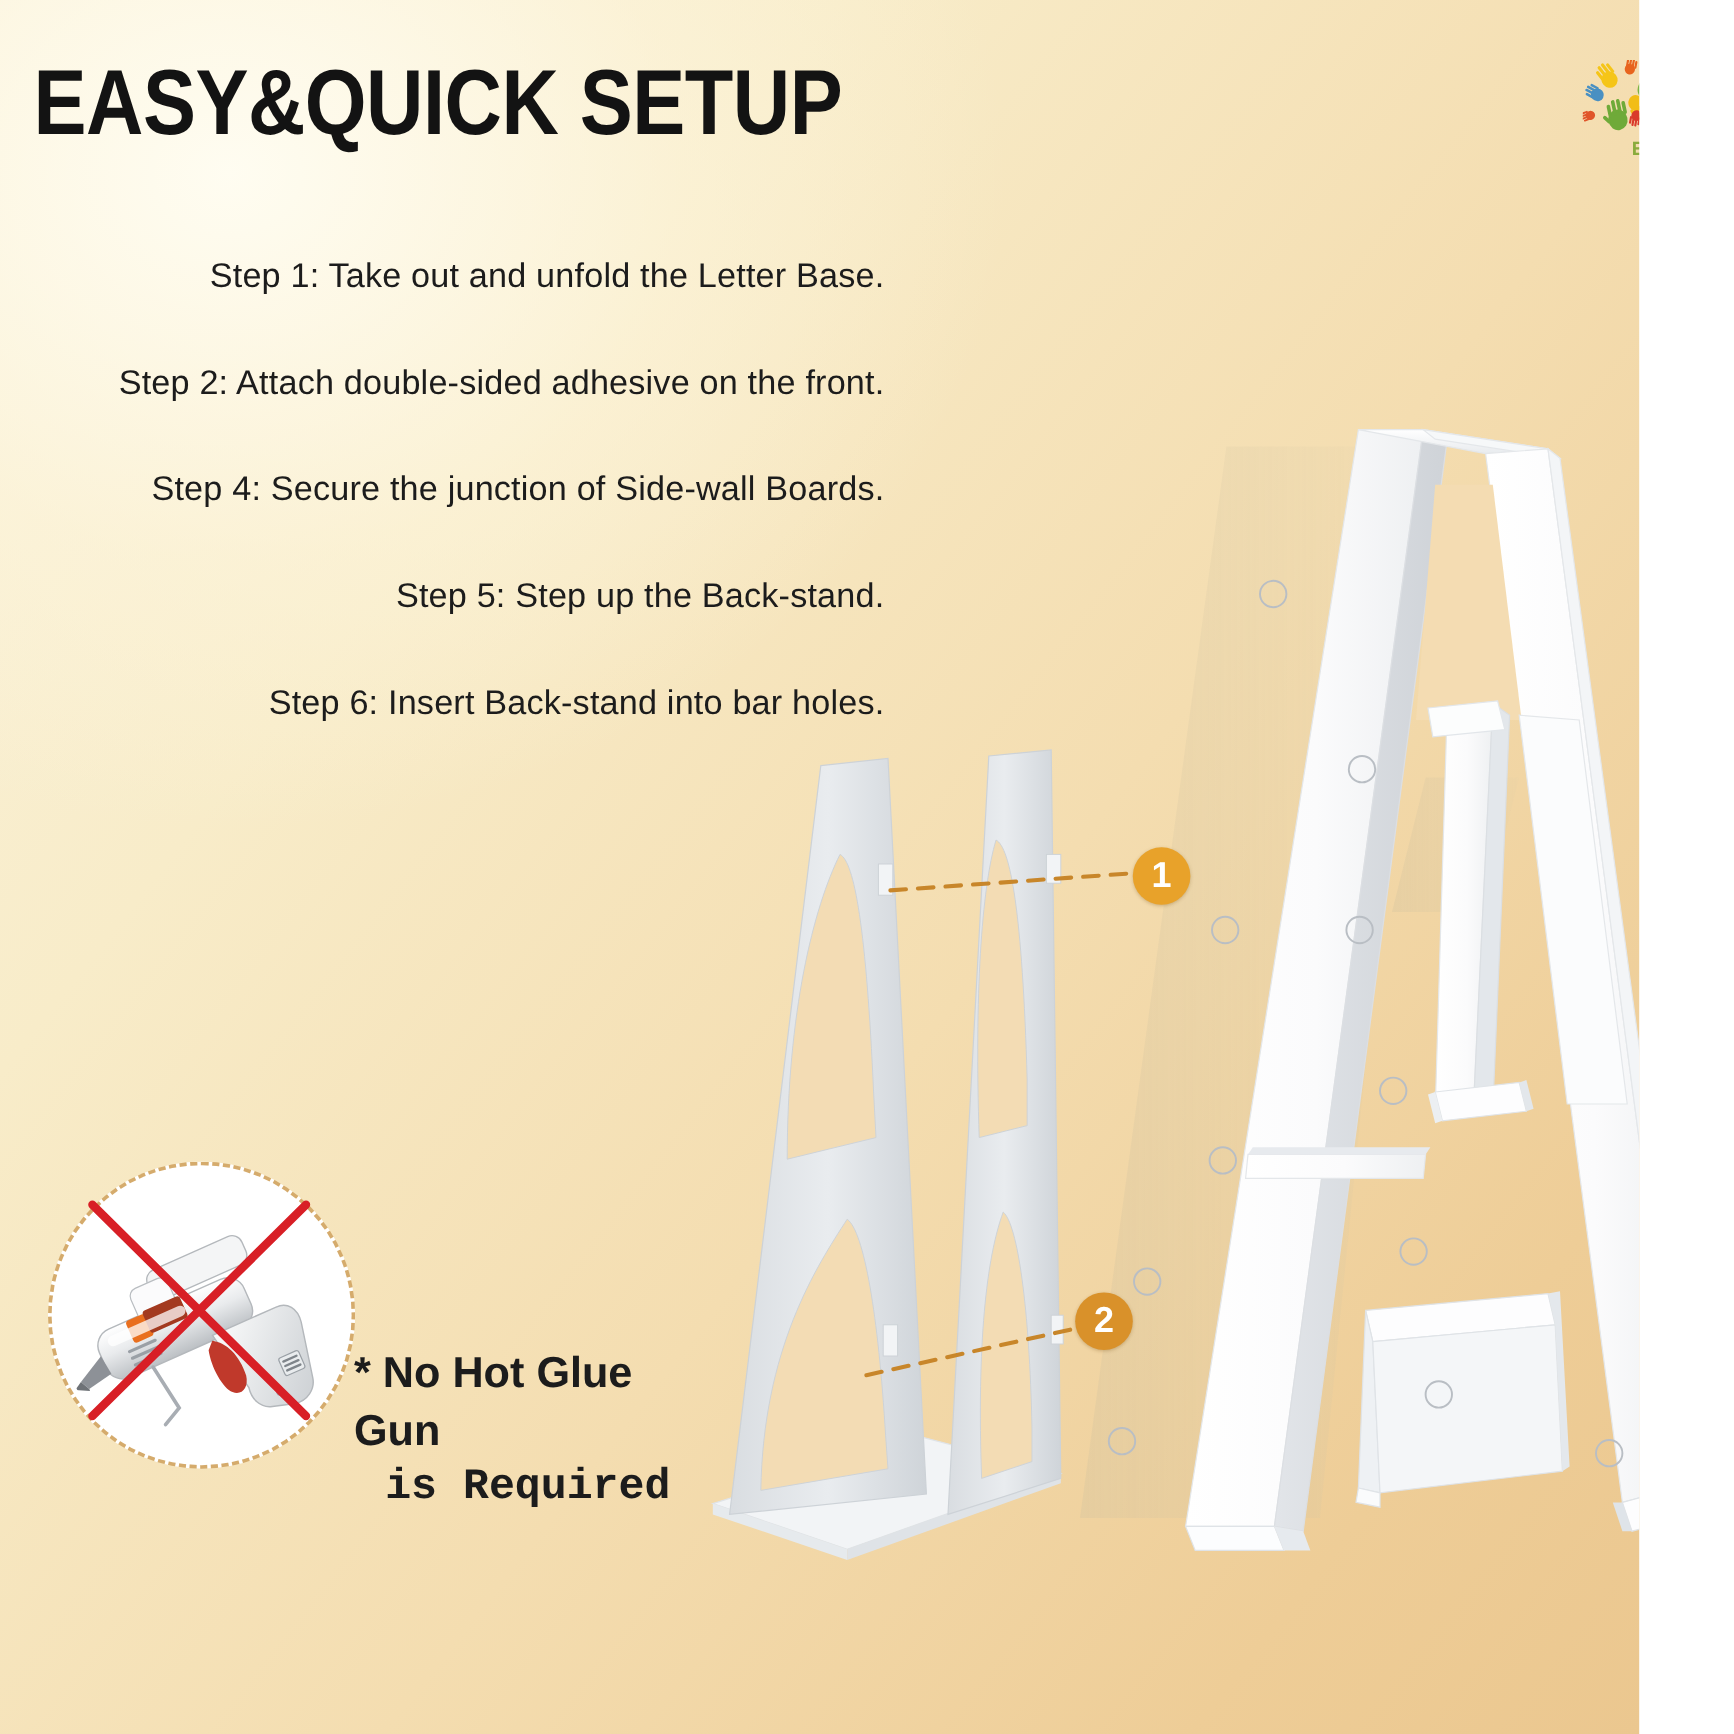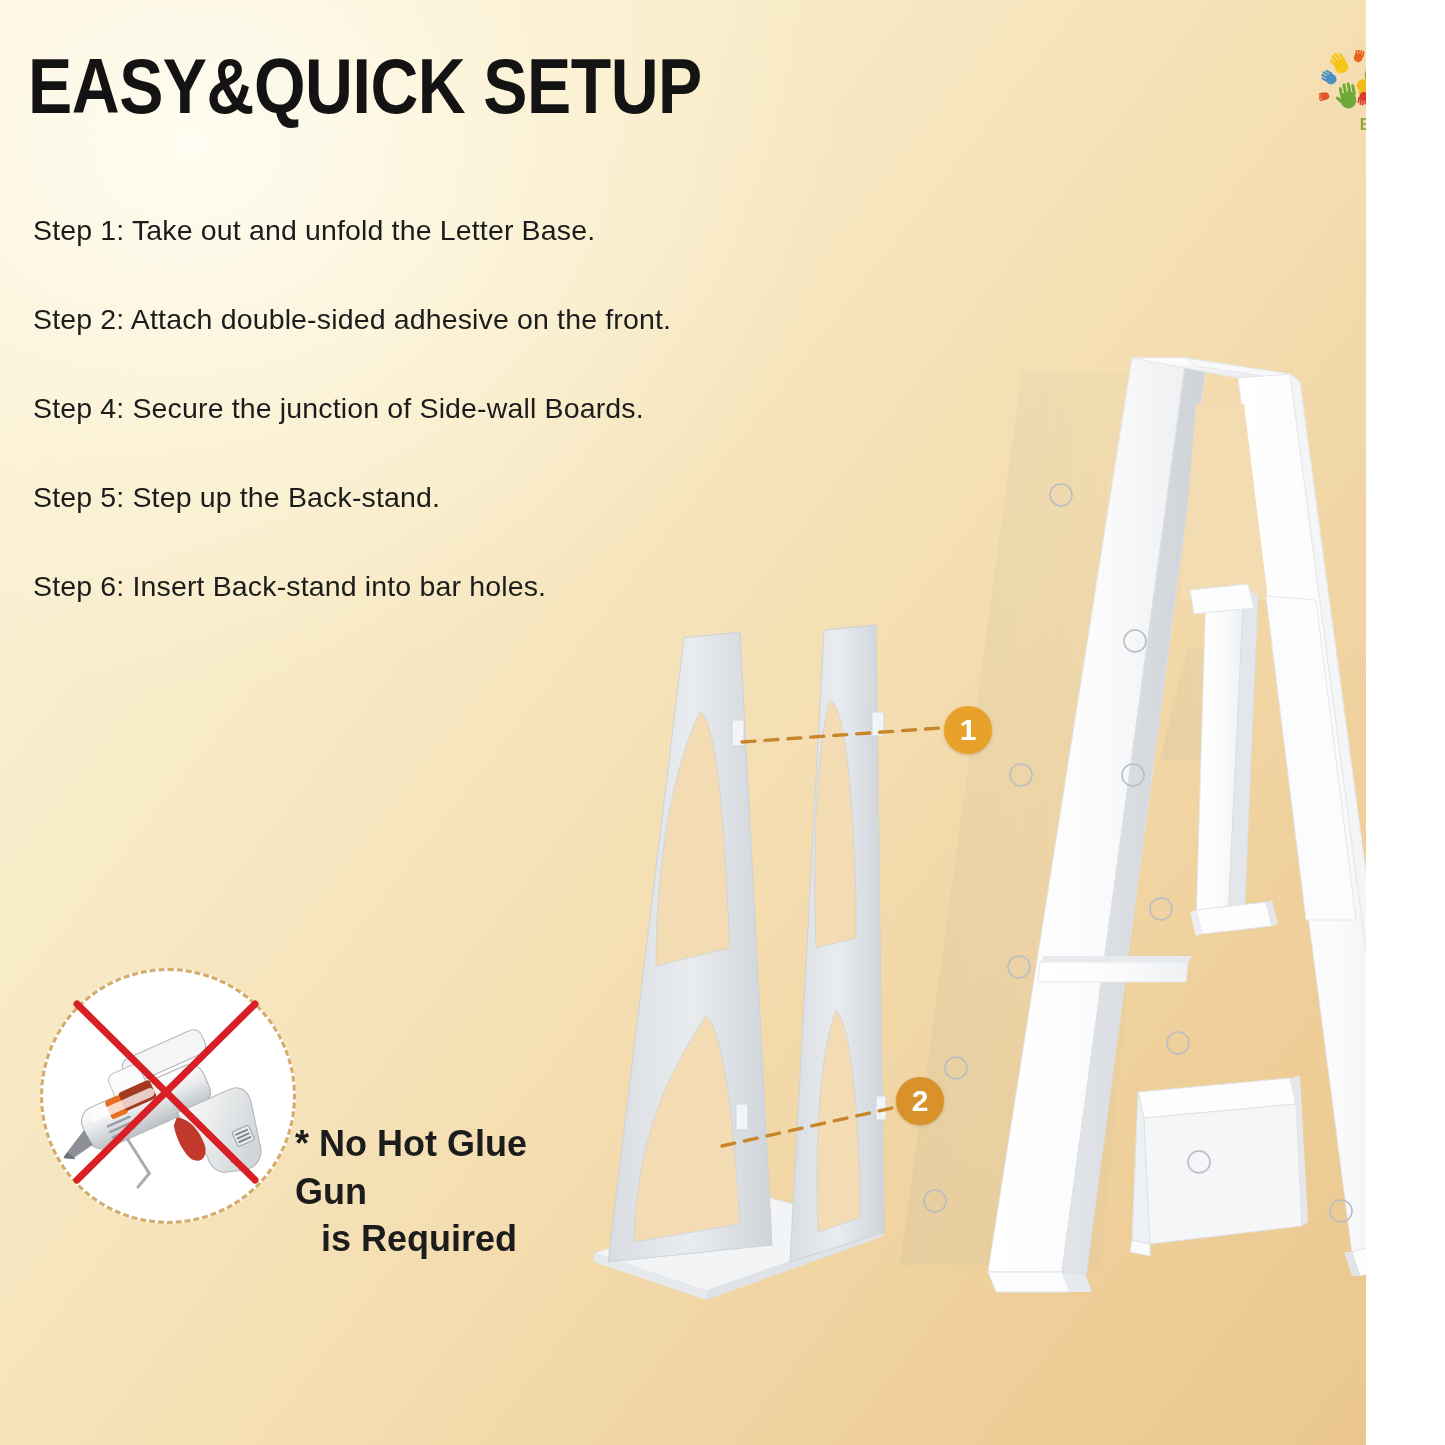--- a/index.html
+++ b/index.html
@@ -60,23 +60,24 @@
     text-align: right;
     font-size: 16px;
     font-weight: 700;
     letter-spacing: 0.6px;
     color: #8aab3c;
   }
 
   
   #steps {
     position: absolute;
-    left: 33px;
+    left: 17px;
     top: 212px;
     width: 720px;
+    text-align: right;
   }
   .step {
     font-size: 28.5px;
     line-height: 1.33;
     color: #1c1c1c;
     margin-bottom: 51px;
     letter-spacing: 0.15px;
   }
   .step:last-child { margin-bottom: 0; margin-top: 45px; }
 
@@ -108,21 +109,21 @@
   #notice-text {
     position: absolute;
     left: 255px;
     top: 152px;
     width: 300px;
     font-size: 36px;
     font-weight: 700;
     line-height: 1.32;
     color: #1c1c1c;
   }
-  #notice-text .nt-l2 { display: block; padding-left: 26px; }
+  #notice-text .nt-l2 { display: block; padding-left: 26px; font-family: Liberation Mono, monospace; }
 
   
   #art {
     position: absolute;
     left: 0; top: 0;
     width: 1445px;
     height: 1445px;
     pointer-events: none;
   }
 

